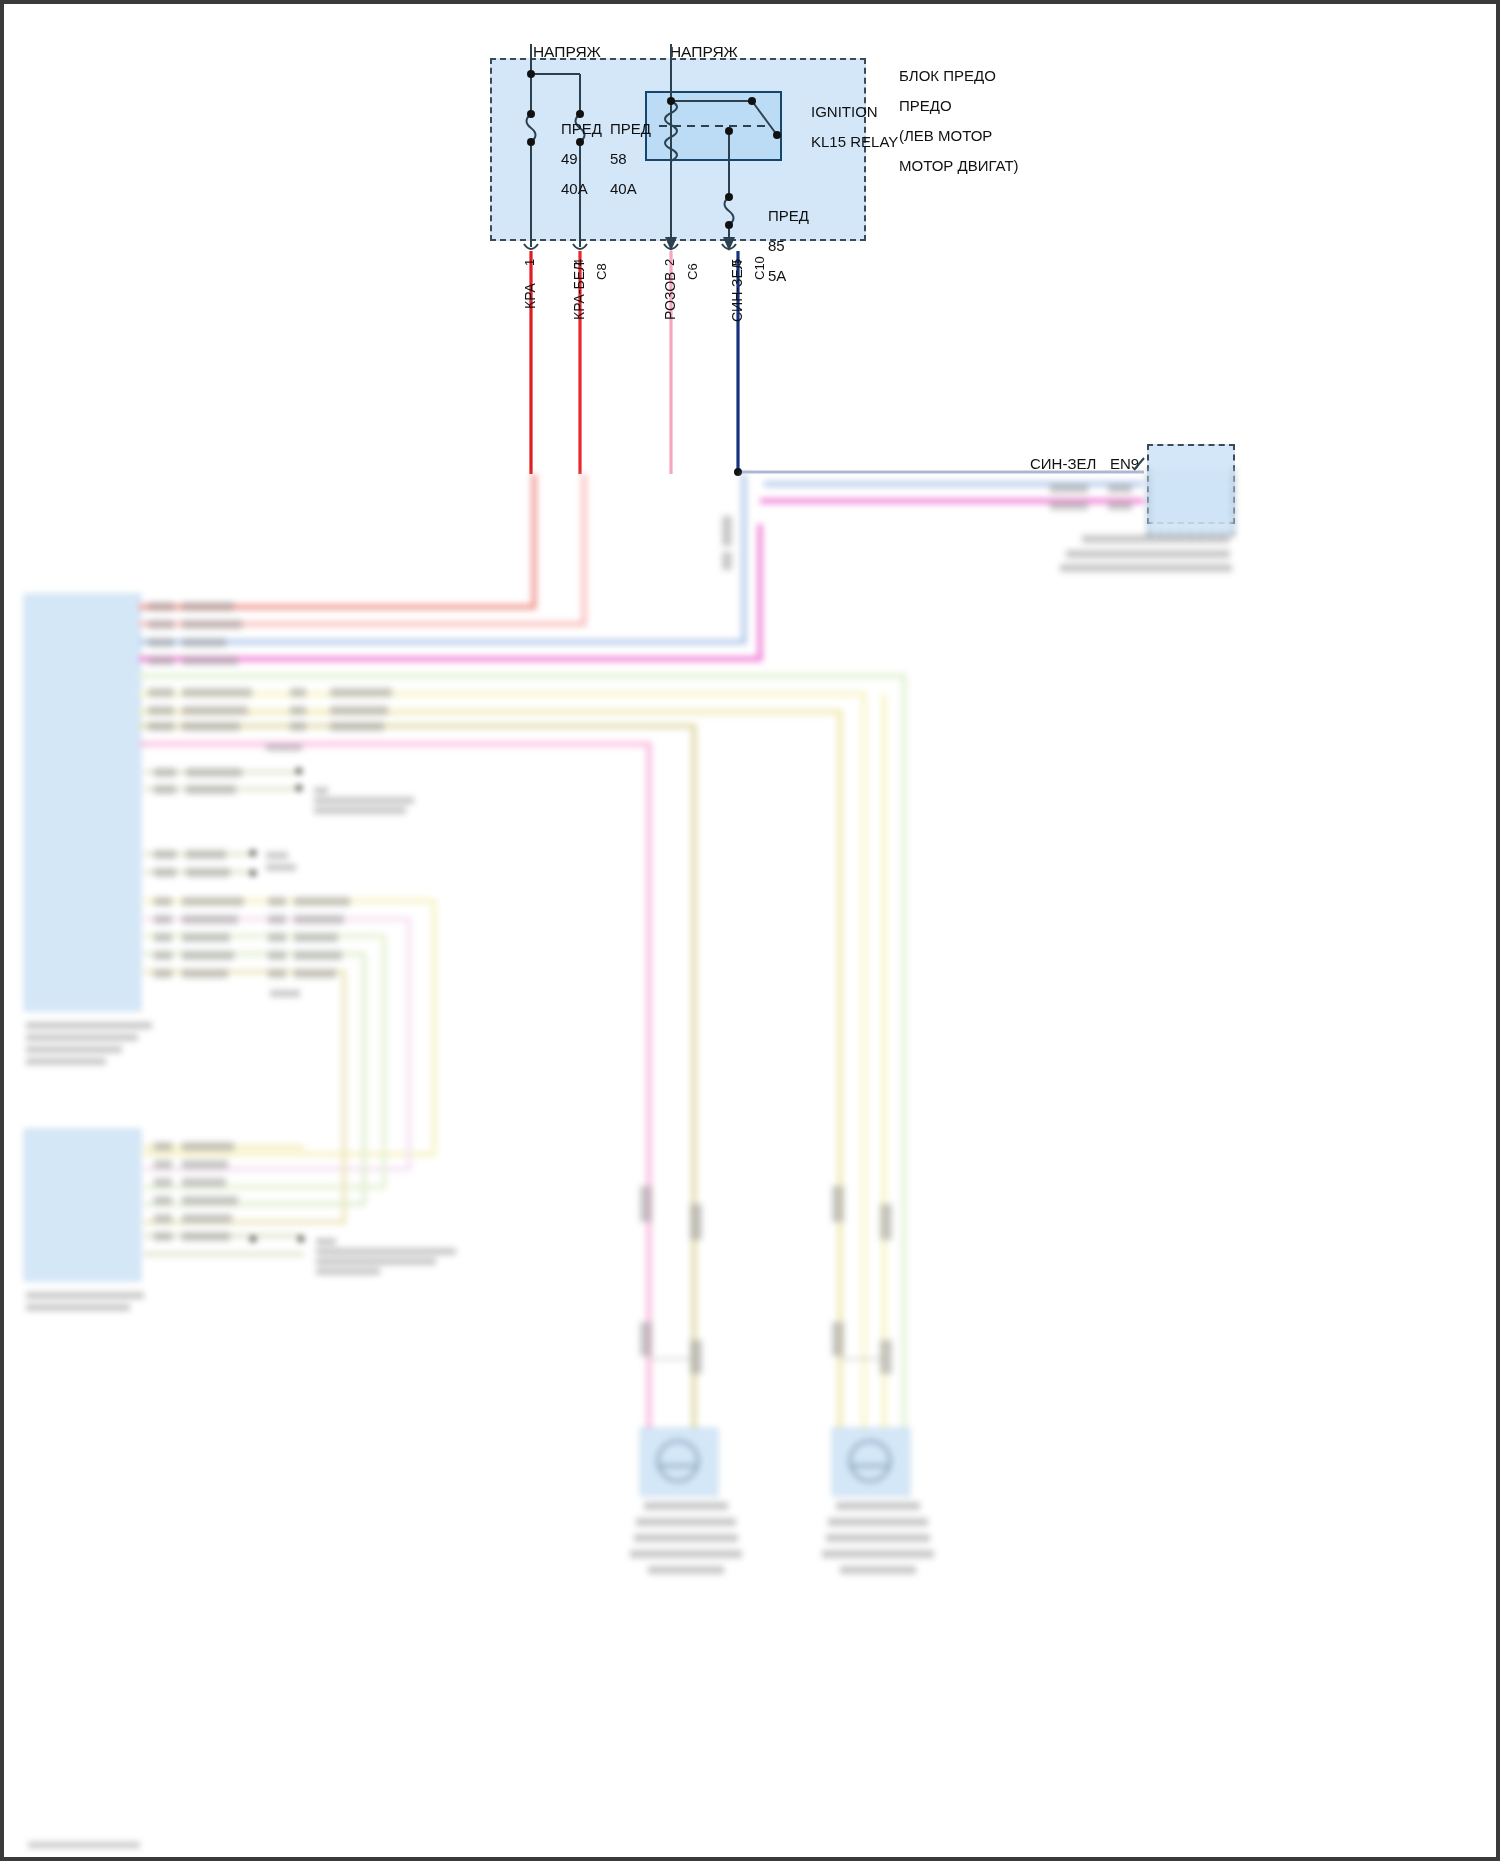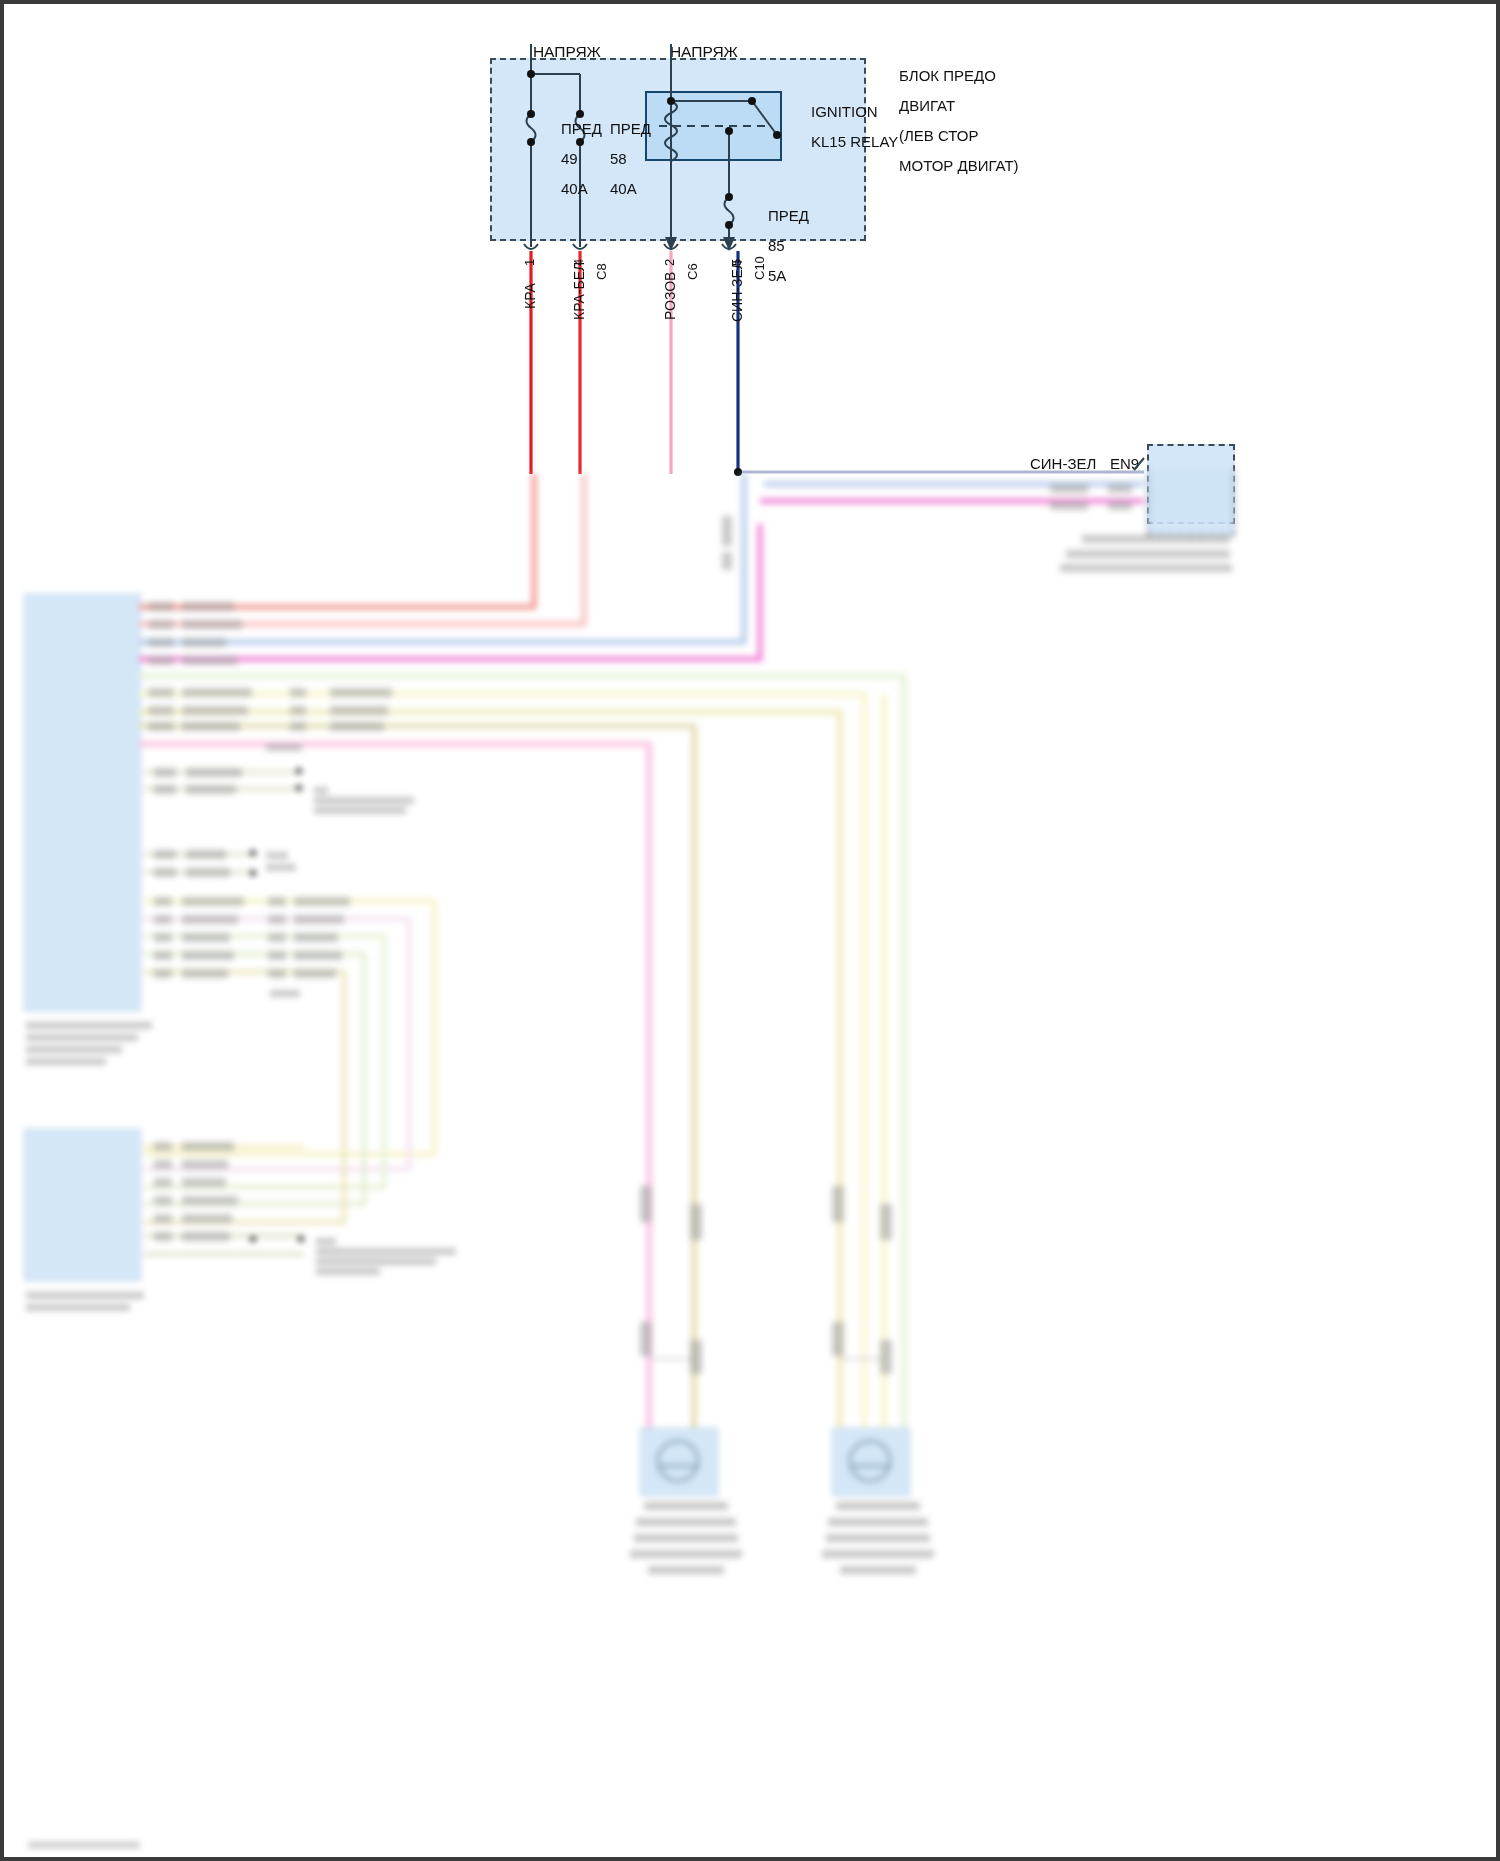--- a/index.html
+++ b/index.html
@@ -44,22 +44,22 @@
 
     <div class="boxsolid" style="left:641px;top:87px;width:137px;height:70px;"></div>
 
     <div class="lbl sm" style="left:782px;top:85px;">
       <span>IGNITION</span><br>
       <span>KL15 RELAY</span>
     </div>
 
     <div class="lbl sm" style="left:870px;top:49px;">
       <span>БЛОК ПРЕДО</span><br>
-      <span>ДВИГАТ</span><br>
-      <span>(ЛЕВ СТОР</span><br>
+      <span>ПРЕДО</span><br>
+      <span>(ЛЕВ МОТОР</span><br>
       <span>МОТОР ДВИГАТ)</span>
     </div>
 
     <svg width="1500" height="600">
       <g stroke="#2b4150" stroke-width="2" fill="none">
 
         <line x1="527" y1="40" x2="527" y2="110"></line>
 
         <line x1="527" y1="70" x2="576" y2="70"></line>
         <line x1="576" y1="70" x2="576" y2="110"></line>

